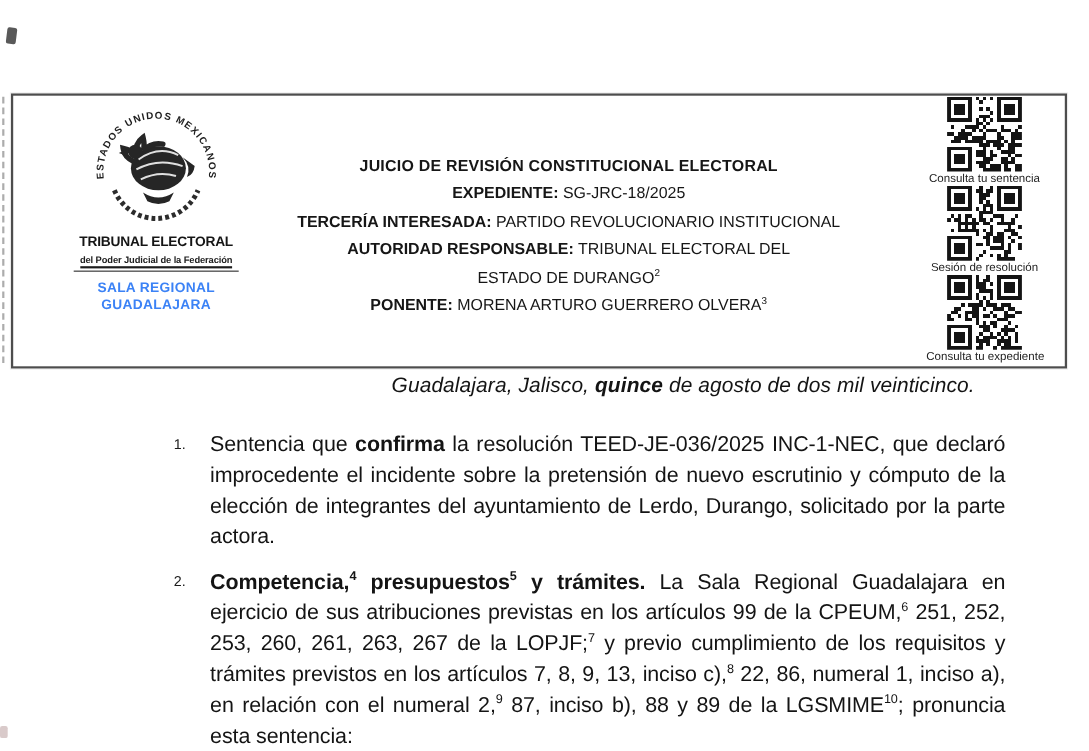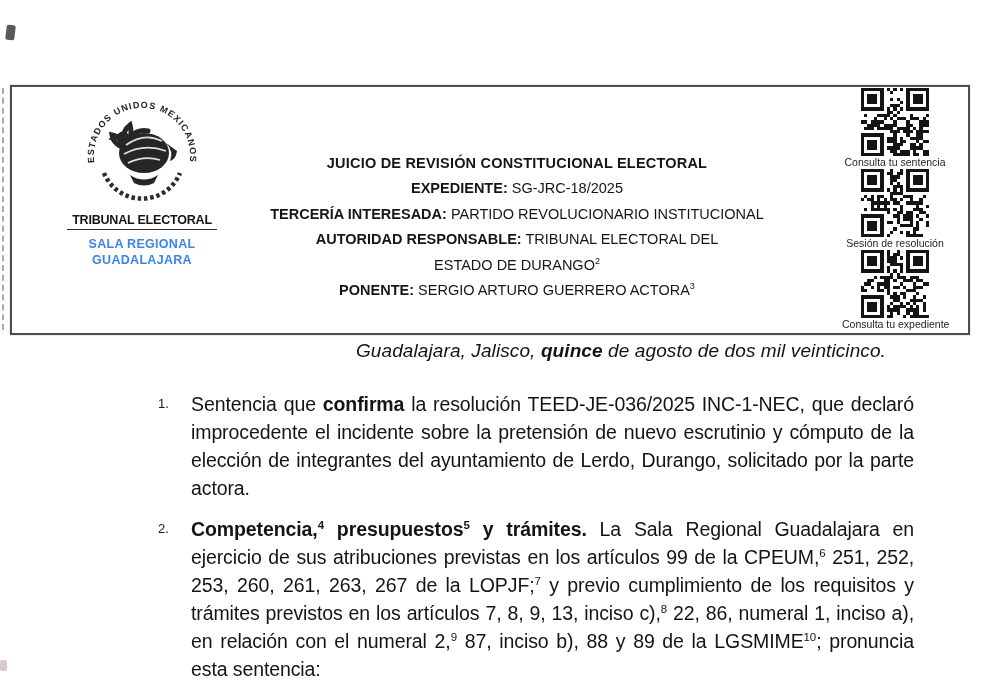--- a/index.html
+++ b/index.html
@@ -19,21 +19,21 @@
     border:2px solid #4d4d4d;
     box-shadow:0 0 0 1px rgba(90,90,90,.12);
   }
   .seal-col{position:absolute;left:28px;top:4px;width:204px;text-align:center;line-height:1;}
   .seal{display:block;margin:0 auto;}
   .inst-name{font-size:12.5px;font-weight:bold;letter-spacing:-.2px;margin-top:1px;color:#151515;}
   .inst-sub{display:inline-block;font-size:8.5px;font-weight:bold;letter-spacing:-.1px;margin-top:2px;padding-bottom:2px;border-bottom:2px solid #1d1d1d;color:#202020;}
   .inst-rule{width:150px;height:1px;background:#2a2a2a;margin:2px auto 6px;}
   .inst-chamber,.inst-city{font-size:12.5px;font-weight:bold;letter-spacing:.3px;line-height:16px;color:#3b82f6;}
 
-  .case-col{position:absolute;left:198px;top:64px;width:614px;text-align:center;
+  .case-col{position:absolute;left:198px;top:52px;width:614px;text-align:center;
     font-size:14.5px;line-height:25.4px;font-weight:normal;color:#161616;}
   .case-title{font-weight:bold;letter-spacing:.2px;}
   .case-field .lbl{font-weight:bold;}
   .case-col sup{font-size:9px;line-height:0;}
 
   .qr-col{position:absolute;left:830px;top:1px;width:106px;text-align:center;}
   .qr-item{margin:0 0 1px 0;}
   .qr-item svg{display:block;margin:0 auto;}
   .qr-label{font-size:10.5px;line-height:12px;color:#242424;white-space:nowrap;text-align:center;}
 
@@ -75,32 +75,33 @@
           <ellipse cx="62" cy="62" rx="25" ry="20"></ellipse>
           <path d="M40,56 q-9,-4 -10,-12 q8,2 12,6 q-2,-10 6,-16 q2,8 0,12 q8,-8 18,-6" fill="none" stroke="#262626" stroke-width="5" stroke-linecap="round"></path>
           <circle cx="41" cy="47" r="6.5"></circle>
           <path d="M35,44 l-9,4 8,3 z"></path>
           <path d="M84,52 q8,8 4,18 q6,-2 7,-10 z"></path>
           <path d="M48,84 q14,9 28,0 l-4,8 q-10,5 -20,0 z"></path>
         </g>
         <path d="M44,54 q18,-13 36,-4 M42,63 q20,-11 42,-3 M46,72 q16,-8 32,-3" stroke="#f4f4f4" stroke-width="1.8" fill="none" opacity="0.9"></path>
       </svg>
       <div class="inst-name">TRIBUNAL ELECTORAL</div>
+      <div><span class="inst-sub">del Poder Judicial de la Federación</span></div>
       <div class="inst-rule"></div>
       <div class="inst-chamber">SALA REGIONAL</div>
       <div class="inst-city">GUADALAJARA</div>
     </div>
 
     <div class="case-col">
       <div class="case-title">JUICIO DE REVISIÓN CONSTITUCIONAL ELECTORAL</div>
       <div id="case-fields">
           <div class="case-field"><span class="lbl">EXPEDIENTE:</span> <span>SG-JRC-18/2025</span></div>
           <div class="case-field"><span class="lbl">TERCERÍA INTERESADA:</span> <span>PARTIDO REVOLUCIONARIO INSTITUCIONAL</span></div>
           <div class="case-field"><span class="lbl">AUTORIDAD RESPONSABLE:</span> <span>TRIBUNAL ELECTORAL DEL</span><div><span>ESTADO DE DURANGO</span><sup>2</sup></div></div>
-          <div class="case-field"><span class="lbl">PONENTE:</span> <span>SERGIO ARTURO GUERRERO ACTORA</span><sup>3</sup></div>
+          <div class="case-field"><span class="lbl">PONENTE:</span> <span>MORENA ARTURO GUERRERO OLVERA</span><sup>3</sup></div>
         </div>
     </div>
 
     <div class="qr-col" id="qr-list">
         <div class="qr-item">
           <svg width="68" height="68" viewBox="0 0 21 21" shape-rendering="crispEdges" fill="#141414">
             <rect x="0" y="0" width="1" height="1"></rect>
             <rect x="1" y="0" width="1" height="1"></rect>
             <rect x="2" y="0" width="1" height="1"></rect>
             <rect x="3" y="0" width="1" height="1"></rect>

